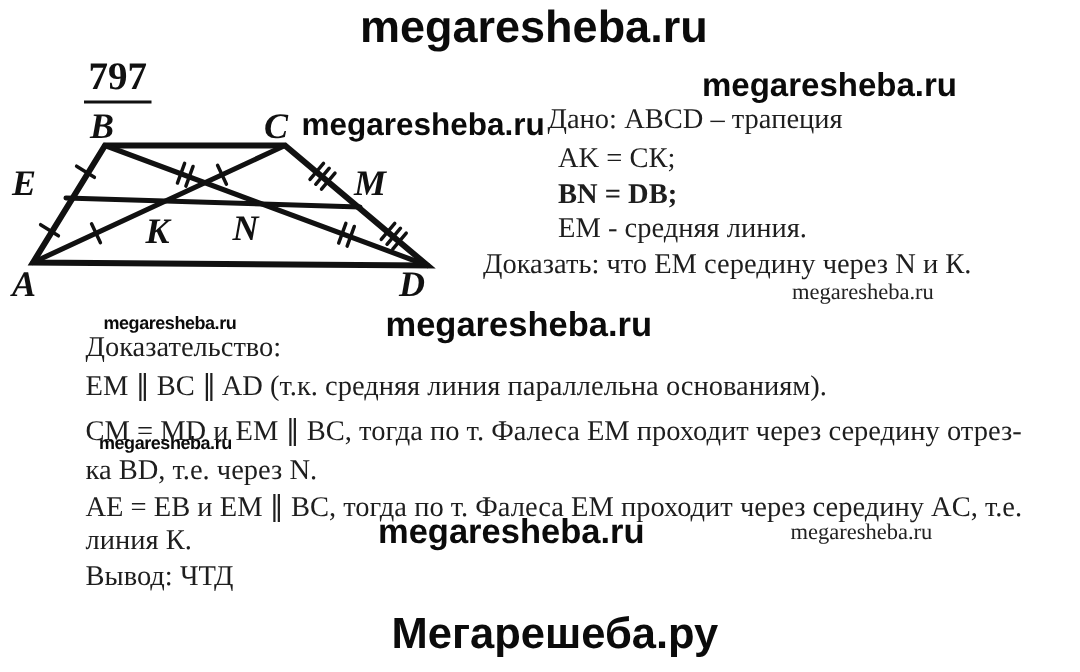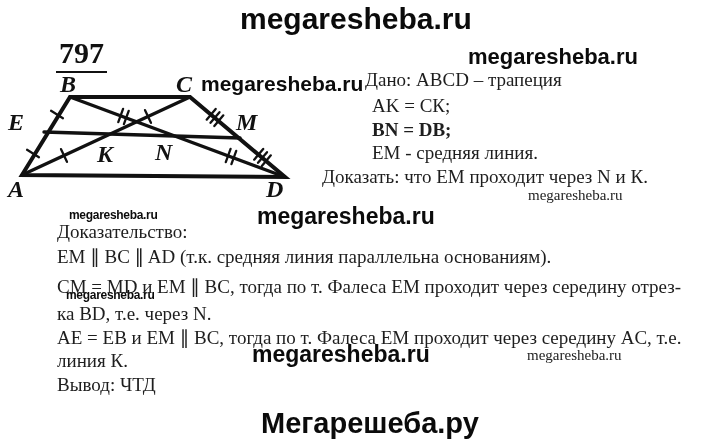--- a/index.html
+++ b/index.html
@@ -16,21 +16,21 @@
   .wm-sm-serif {font-family:"Liberation Serif", serif;font-weight:normal;font-size:15px;color:#222;}
   .wm-given-sm {left:528px;top:187px;}
   .wm-proof-sm1{left:69px;top:208px;font-size:12px;letter-spacing:-0.3px;}
   .wm-proof-c1 {left:257px;top:203px;font-size:23px;}
   .wm-proof-sm2{left:66px;top:288px;font-size:12px;letter-spacing:-0.3px;}
   .wm-proof-c2 {left:252px;top:341px;font-size:23px;}
   .wm-proof-sm3{left:527px;top:347px;}
   .wm-footer   {left:261px;top:407px;font-size:29px;}
 
   
-  .pnum{position:absolute;left:56px;top:36px;font-size:30px;font-weight:bold;
+  .pnum{position:absolute;left:56px;top:36px;font-size:26px;font-weight:bold;
         color:#111;border-bottom:2.5px solid #111;padding:0 3px 1px 3px;}
 
   
   .tline{position:absolute;font-size:19px;color:#1e1e1e;white-space:nowrap;}
   .g1{left:365px;top:69px;}
   .g2{left:372px;top:95px;}
   .g3{left:372px;top:119px;font-weight:bold;}
   .g4{left:372px;top:142px;}
   .g5{left:322px;top:166px;}
   .p0{left:57px;top:221px;}
@@ -116,21 +116,21 @@
     <text class="vlabel" x="8" y="100">E</text>
     <text class="vlabel" x="236" y="100">M</text>
     <text class="vlabel" x="97" y="132">K</text>
     <text class="vlabel" x="155" y="130">N</text>
   </svg>
 
   <div class="tline g1">Дано: ABCD – трапеция</div>
   <div class="tline g2">AK = CК;</div>
   <div class="tline g3">BN = DB;</div>
   <div class="tline g4">EM - средняя линия.</div>
-  <div class="tline g5">Доказать: что EM проходит через N и К.</div>
+  <div class="tline g5">Доказать: что EM середину через N и К.</div>
 
   <div class="tline p1">EM ∥ BC ∥ AD (т.к. средняя линия параллельна основаниям).</div>
   <div class="tline p0">Доказательство:</div>
   <div class="tline p2">CM = MD и EM ∥ BC, тогда по т. Фалеса EM проходит через середину отрез-</div>
   <div class="tline p3">ка BD, т.е. через N.</div>
   <div class="tline p4">AE = EB и EM ∥ BC, тогда по т. Фалеса EM проходит через середину AC, т.е.</div>
   <div class="tline p5">линия К.</div>
   <div class="tline p6">Вывод: ЧТД</div>
 
 </div>

